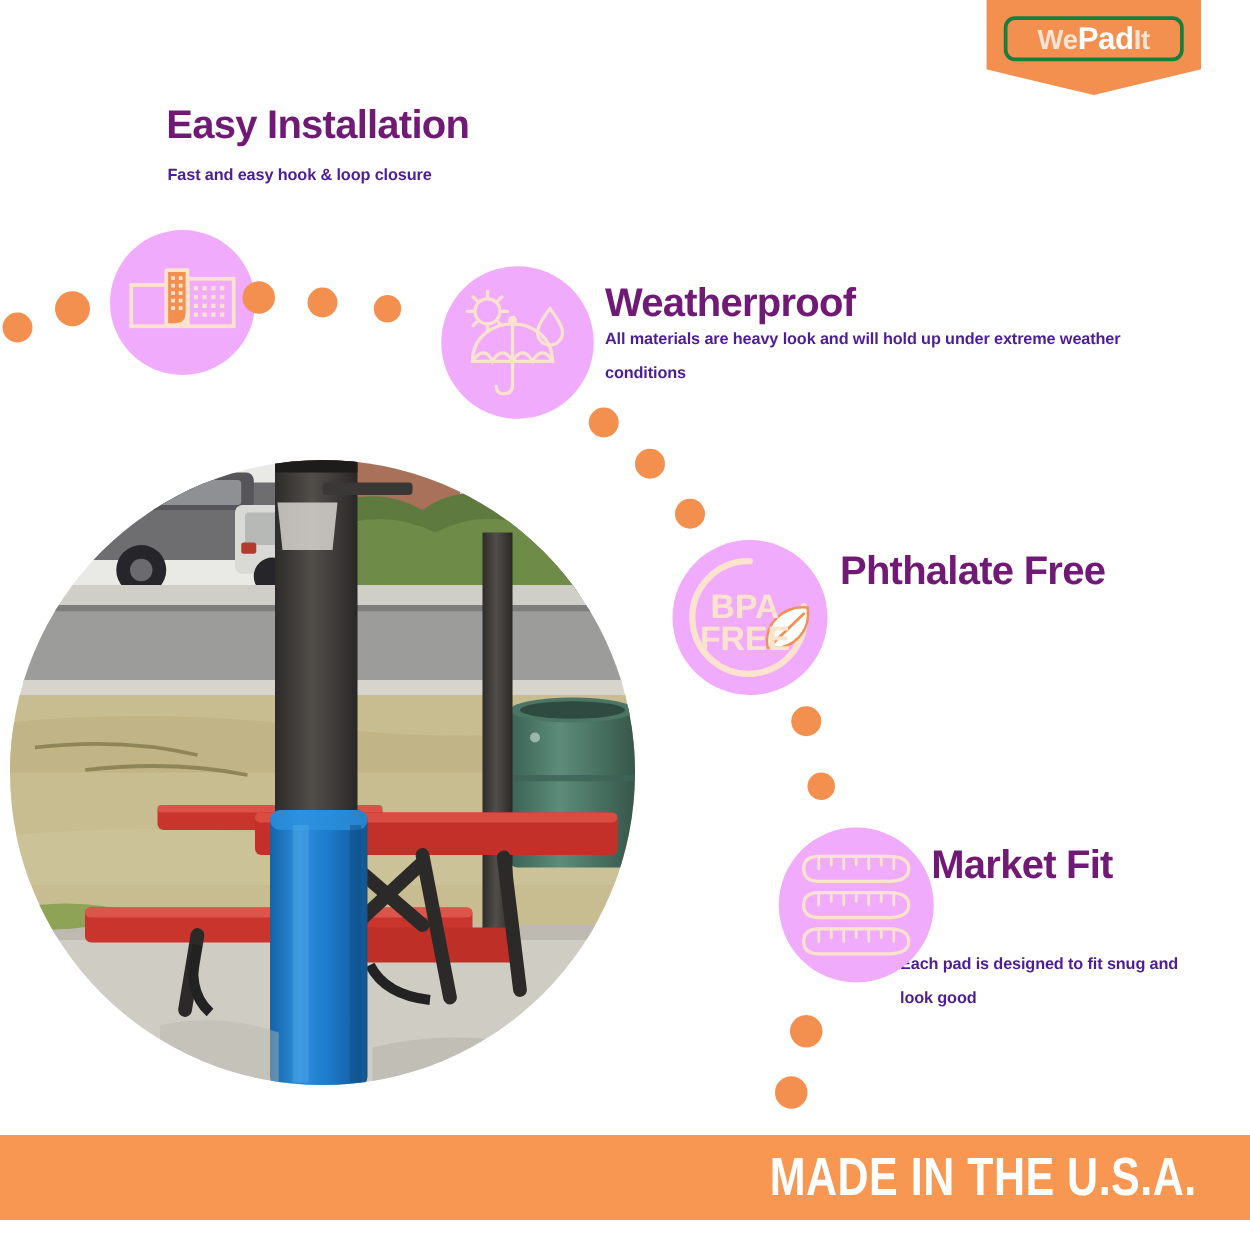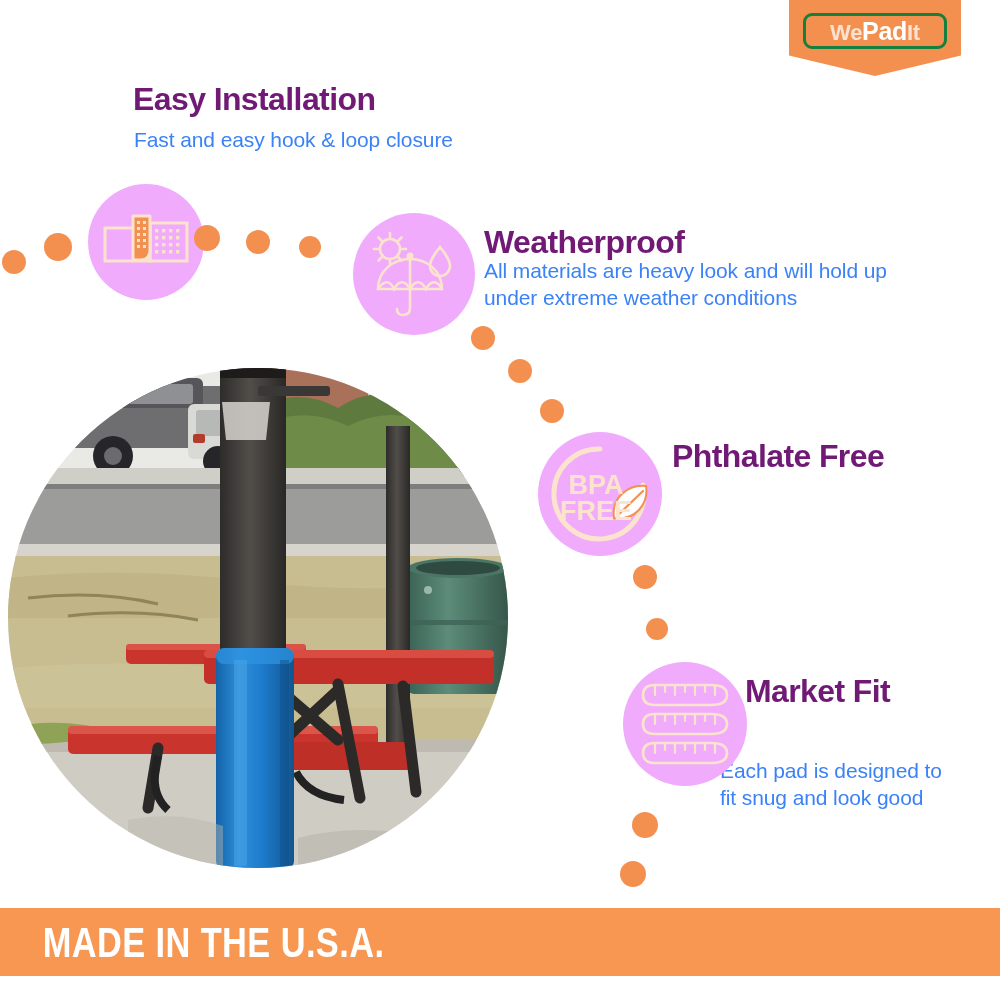--- a/index.html
+++ b/index.html
@@ -56,24 +56,25 @@
   .feat-title {
     position: absolute;
     font-size: 32px;
     font-weight: bold;
     color: #701a75;
     letter-spacing: -0.6px;
     white-space: nowrap;
   }
   .feat-body {
     position: absolute;
-    font-size: 21px;
-    color: #3b82f6;
+    font-size: 13px;
+    color: #4c1d95;
     line-height: 27px;
     letter-spacing: -0.1px;
+    font-weight: bold;
   }
 
   #title-easy   { left: 133px; top: 81px; }
   #body-easy    { left: 134px; top: 126px; width: 420px; }
 
   #title-weather { left: 484px; top: 224px; text-align: right; }
   #body-weather  { left: 484px; top: 257px; width: 430px; }
 
   #title-phthalate { left: 672px; top: 438px; }
   #body-phthalate  { left: 673px; top: 481px; width: 270px; }
@@ -117,21 +118,21 @@
   
   #made-banner {
     position: absolute;
     left: 0;
     top: 908px;
     width: 1000px;
     height: 68px;
     background: #F79751;
     display: flex;
     align-items: center;
-    justify-content: flex-start;
+    justify-content: flex-end;
   }
   #made-text {
     color: #FFFFFF;
     font-size: 43px;
     font-weight: bold;
     letter-spacing: 0.5px;
     transform: scaleX(0.80);
     white-space: nowrap;
   }
 </style>

